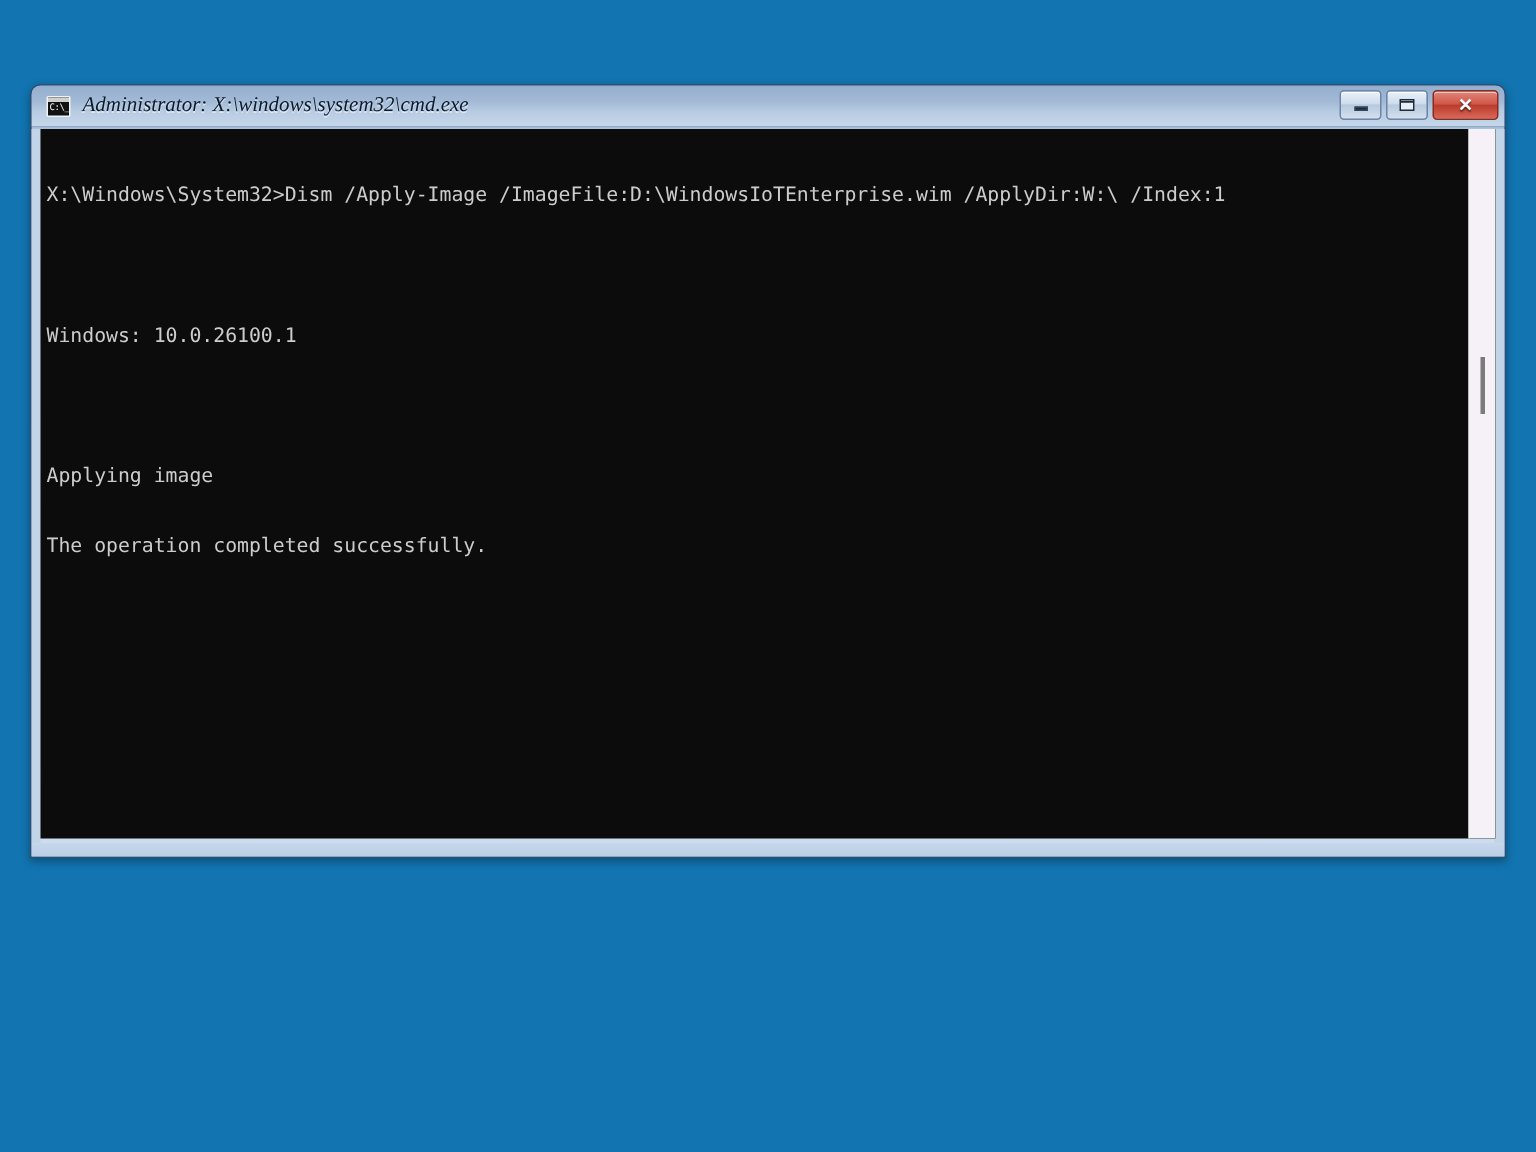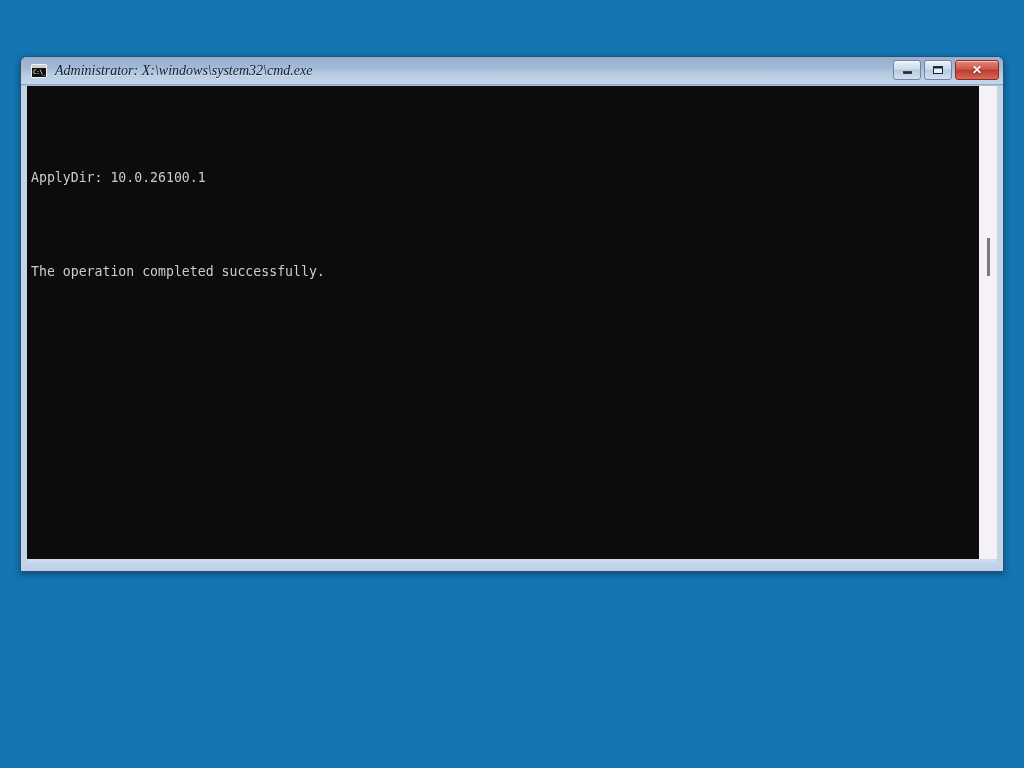--- a/index.html
+++ b/index.html
@@ -256,23 +256,25 @@
         </div>
       </div>
     </div>
 
     <div id="frame-left"></div>
     <div id="frame-right"></div>
 
     <div id="client-area">
 
       <div id="console-text">
+        <div class="line">X:\Windows\System32&gt;Dism /Apply-Image /ImageFile:D:\WindowsIoTEnterprise.wim /ApplyDir:W:\ /Index:1</div>
         <div class="line blank"></div>
-        <div class="line">ApplyDir: 10.0.26100.1</div>
+        <div class="line">Windows: 10.0.26100.1</div>
         <div class="line blank"></div>
+        <div class="line">Applying image</div>
         <div class="line">The operation completed successfully.</div>
         <div class="line blank"></div>
       </div>
 
       <div id="scrollbar">
         <div id="scroll-thumb"></div>
       </div>
 
     </div>
 

